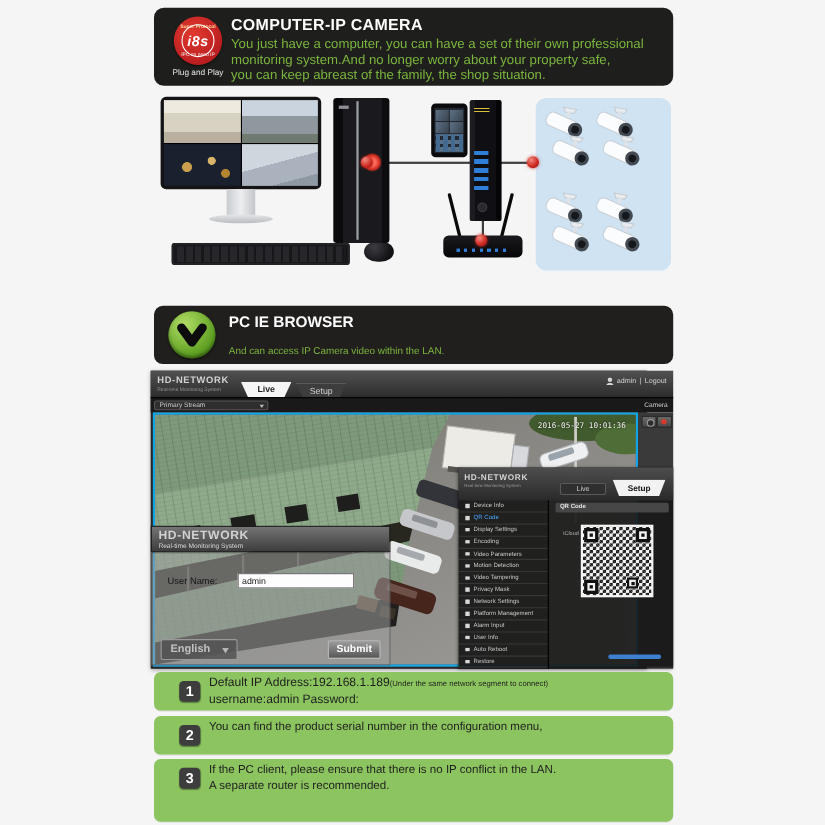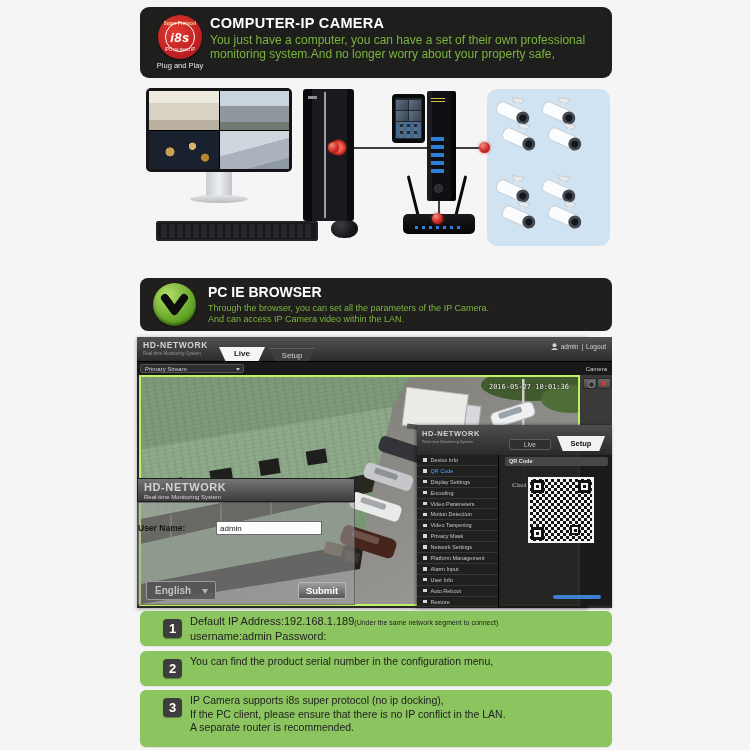--- a/index.html
+++ b/index.html
@@ -91,37 +91,37 @@
   .tab-setup{left:132px;top:11px;width:46px;height:13px;background:#3d3d3d;
              clip-path:polygon(0 0,100% 0,86% 100%,14% 100%);
              font-size:8px;color:#cfcfcf;line-height:13px;text-align:center;border-top:1px solid #5e5e5e;}
   .user-area{right:6px;top:6px;font-size:6.5px;color:#d3d3d3;display:flex;gap:3px;align-items:center;}
   .app-bar2{left:0;top:24px;width:475px;height:14px;background:#191919;border-top:1px solid #000;box-sizing:border-box;}
   .stream-pill{left:3px;top:2px;width:104px;height:9px;background:#2e2e2e;border:1px solid #565656;border-radius:2px;
                font-size:6px;color:#cfcfcf;line-height:9px;padding-left:4px;box-sizing:border-box;}
   .pill-arrow{position:absolute;right:3px;top:3px;width:0;height:0;border-left:2.5px solid transparent;
               border-right:2.5px solid transparent;border-top:3px solid #bbb;}
   .camera-label{right:5px;top:4px;font-size:6px;color:#cfcfcf;}
-  .video{left:2px;top:38px;width:441px;height:231px;border:2px solid #bef264;box-sizing:border-box;background:#6e6d69;}
+  .video{left:2px;top:38px;width:441px;height:231px;border:2px solid #0ea5e9;box-sizing:border-box;background:#6e6d69;}
   .timestamp{right:9px;top:6px;font-size:7px;color:#f2f2f2;font-family:"DejaVu Sans Mono",monospace;
              text-shadow:0 0 2px rgba(0,0,0,.8);}
   .side-strip{left:443px;top:38px;width:32px;height:231px;background:#3a3a3a;}
   .mini-btn{width:12px;height:9px;background:linear-gradient(#6a6a6a,#474747);border-radius:2px;border:1px solid #2a2a2a;}
   .rec-dot{position:absolute;left:3px;top:2px;width:5px;height:5px;border-radius:50%;background:#d23b2e;}
   .snap-lens{position:absolute;left:3.5px;top:2px;width:5px;height:5px;border-radius:50%;background:#2c2c2c;border:1px solid #999;}
 
   
   .login{left:0;top:141px;width:218px;height:127px;}
   .login-head{left:0;top:0;width:218px;height:24px;background:linear-gradient(#747474,#3d3d3d);
               border:1px solid #1d1d1d;box-sizing:border-box;}
   .login-logo{left:6px;top:2px;font-size:11px;}
   .login-sub{left:6px;top:15px;font-size:6px;color:#d8d8d8;}
   .login-body{left:0;top:24px;width:218px;height:103px;background:rgba(158,158,158,.55);
               border:1px solid rgba(45,45,45,.45);box-sizing:border-box;}
-  .l-label{width:74px;text-align:left;font-size:8.5px;color:#161616;font-weight:bold;}
+  .l-label{width:74px;text-align:center;font-size:8.5px;color:#161616;}
   .l-row{position:absolute;left:0;display:flex;align-items:center;gap:4px;}
   .l-input{width:106px;height:14px;background:#fdfdfd;border:1px solid #6a6a6a;font-size:8px;
            font-family:"Liberation Sans",sans-serif;padding:0 3px;box-sizing:border-box;color:#222;}
   .model-box{position:relative;width:106px;height:14px;background:#fdfdfd;border:1px solid #6a6a6a;
              font-size:8px;color:#222;line-height:13px;padding-left:3px;box-sizing:border-box;}
   .sel-arrow{position:absolute;right:0;top:0;width:12px;height:12px;background:#dbe5ee;border-left:1px solid #8a8a8a;}
   .sel-arrow::after{content:"";position:absolute;left:3px;top:4px;width:0;height:0;
         border-left:3px solid transparent;border-right:3px solid transparent;border-top:4px solid #222;}
   .lang-btn{left:8px;top:78px;width:70px;height:19px;background:rgba(84,84,84,.85);border:1px solid #9a9a9a;
             border-radius:2px;font-size:10px;font-weight:bold;color:#c2c2c2;line-height:18px;
@@ -177,20 +177,21 @@
   <section class="abs" id="banner1">
     <div class="abs seal">
       <div class="abs seal-top">Super Protocol</div>
       <div class="abs seal-logo">i8s</div>
       <div class="abs seal-bottom">IPC no need IP</div>
     </div>
     <div class="abs seal-caption">Plug and Play</div>
     <div class="abs b1-title">COMPUTER-IP CAMERA</div>
     <div class="abs b1-line" style="top:26px">You just have a computer, you can have a set of their own professional</div>
     <div class="abs b1-line" style="top:40px">monitoring system.And no longer worry about your property safe,</div>
+    <div class="abs b1-line" style="top:54px">you can keep abreast of the family, the shop situation.</div>
   </section>
 
   <div class="abs wire" style="left:336px;top:147px;width:152px;height:2px"></div>
   <div class="abs wire" style="left:438px;top:160px;width:2px;height:58px"></div>
 
   <div class="abs monitor">
     <div class="mon-grid">
       <div class="q1"></div>
       <div class="q2"></div>
       <div class="q3"></div>
@@ -306,21 +307,20 @@
   <div class="abs node" style="left:479px;top:142px"></div>
   <div class="abs node" style="left:432px;top:213px"></div>
 
   <section class="abs" id="banner2">
     <div class="abs vc">
       <svg width="43" height="43">
           <polyline points="12,15 21.5,28 31,15" fill="none" stroke="#0d0d0d" stroke-width="8" stroke-linecap="round" stroke-linejoin="round"></polyline>
         </svg>
     </div>
     <div class="abs b2-title">PC IE BROWSER</div>
-    <div class="abs b2-line" style="top:25px">Through the browser, you can set all the parameters of the IP Camera.</div>
     <div class="abs b2-line" style="top:36px">And can access IP Camera video within the LAN.</div>
   </section>
 
   <section class="abs" id="app">
     <div class="abs app-top">
       <div class="abs app-logo logo-main">HD-NETWORK</div>
       <div class="abs app-logo-sub logo-sub">Real-time Monitoring System</div>
       <div class="abs tab-live">Live</div>
       <div class="abs tab-setup">Setup</div>
       <div class="abs user-area">
@@ -529,19 +529,18 @@
   <section class="abs step-box" style="top:651px;height:35px">
     <div class="abs step-badge">2</div>
     <div class="abs step-text">
       <div>You can find the product serial number in the configuration menu,</div>
     </div>
   </section>
 
   <section class="abs step-box" style="top:690px;height:57px">
     <div class="abs step-badge">3</div>
     <div class="abs step-text">
-      <div>IP Camera supports i8s super protocol (no ip docking),</div>
       <div>If the PC client, please ensure that there is no IP conflict in the LAN.</div>
       <div>A separate router is recommended.</div>
     </div>
   </section>
 
 </div>
 
 </body></html>

